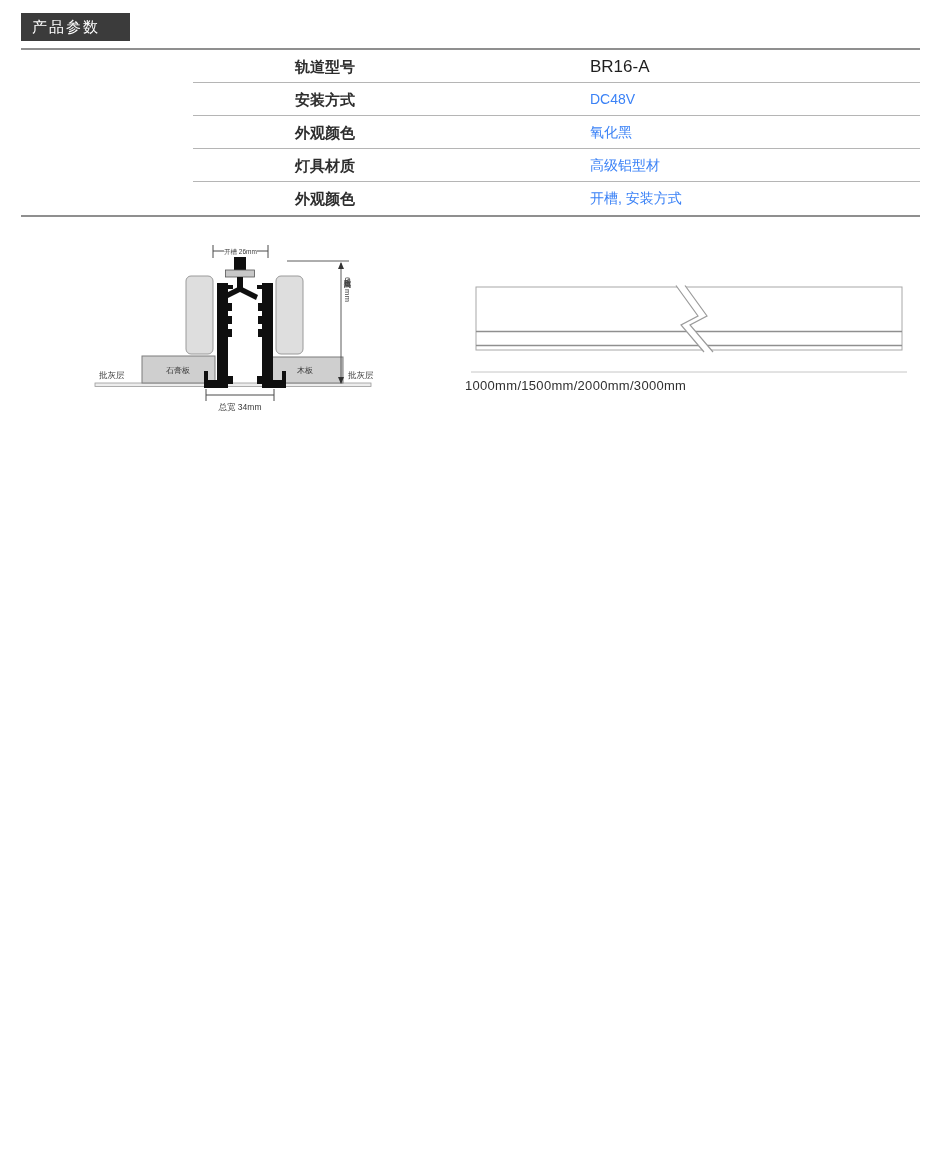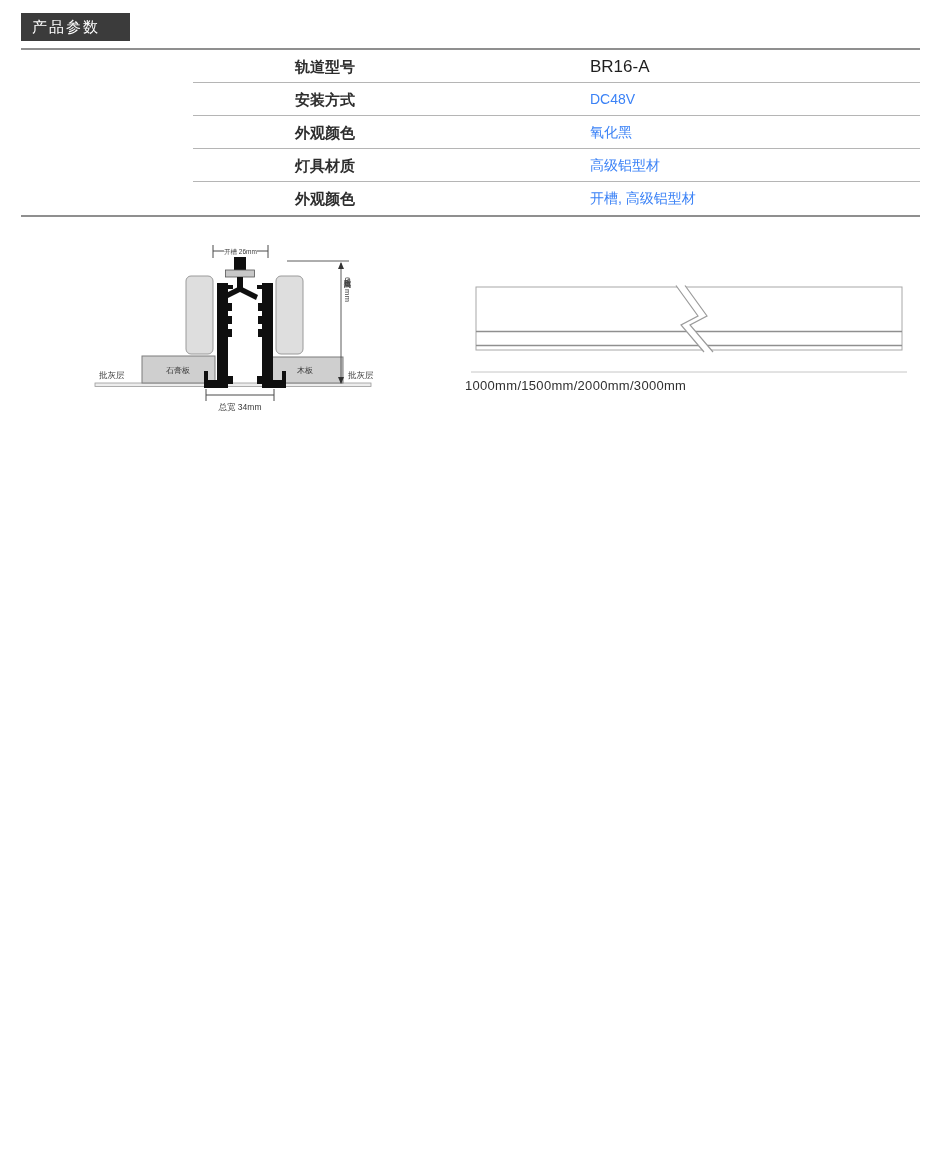--- a/index.html
+++ b/index.html
@@ -52,21 +52,21 @@
     <div class="spec-row">
       <span class="spec-label">外观颜色</span>
       <span class="spec-value">氧化黑</span>
     </div>
     <div class="spec-row">
       <span class="spec-label">灯具材质</span>
       <span class="spec-value">高级铝型材</span>
     </div>
     <div class="spec-row">
       <span class="spec-label">外观颜色</span>
-      <span class="spec-value">开槽, 高级铝型材</span>
+      <span class="spec-value">开槽, 安装方式</span>
     </div>
   </div>
 
   <svg class="xsection-svg" viewBox="90 238 292 180">
 
     <rect x="95" y="383" width="276" height="3.5" fill="#ededed" stroke="#999" stroke-width="0.8"></rect>
 
     <rect x="142" y="356" width="73" height="27" fill="#cfcfcf" stroke="#7d7d7d" stroke-width="1"></rect>
     <rect x="267" y="357" width="76" height="26" fill="#cfcfcf" stroke="#7d7d7d" stroke-width="1"></rect>
 

